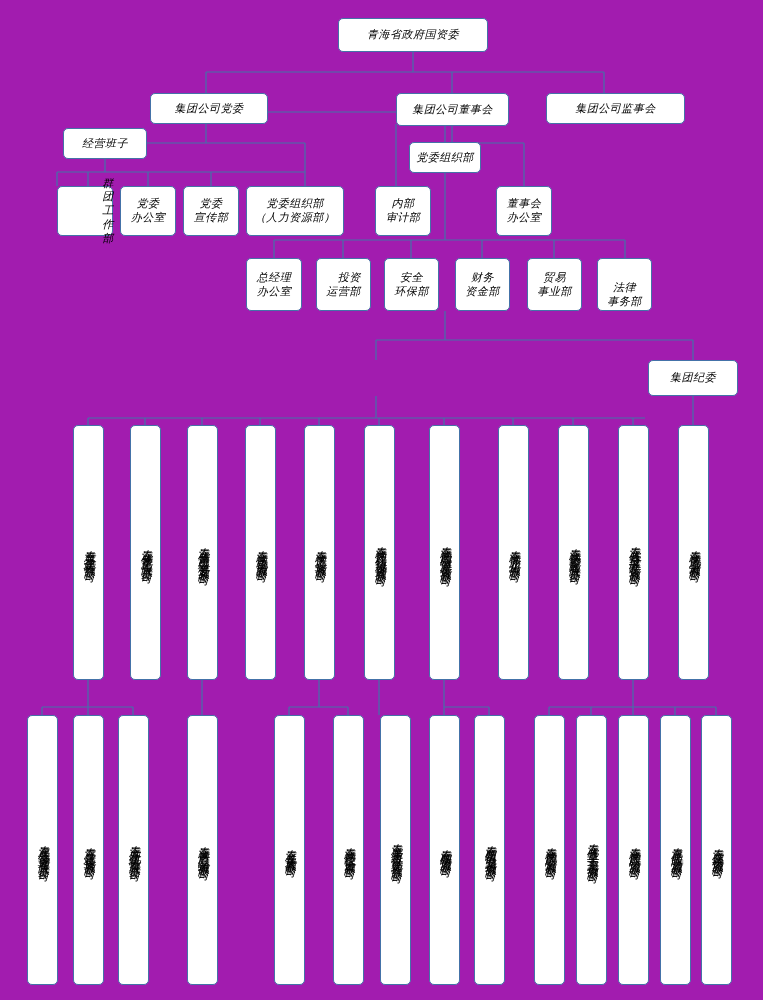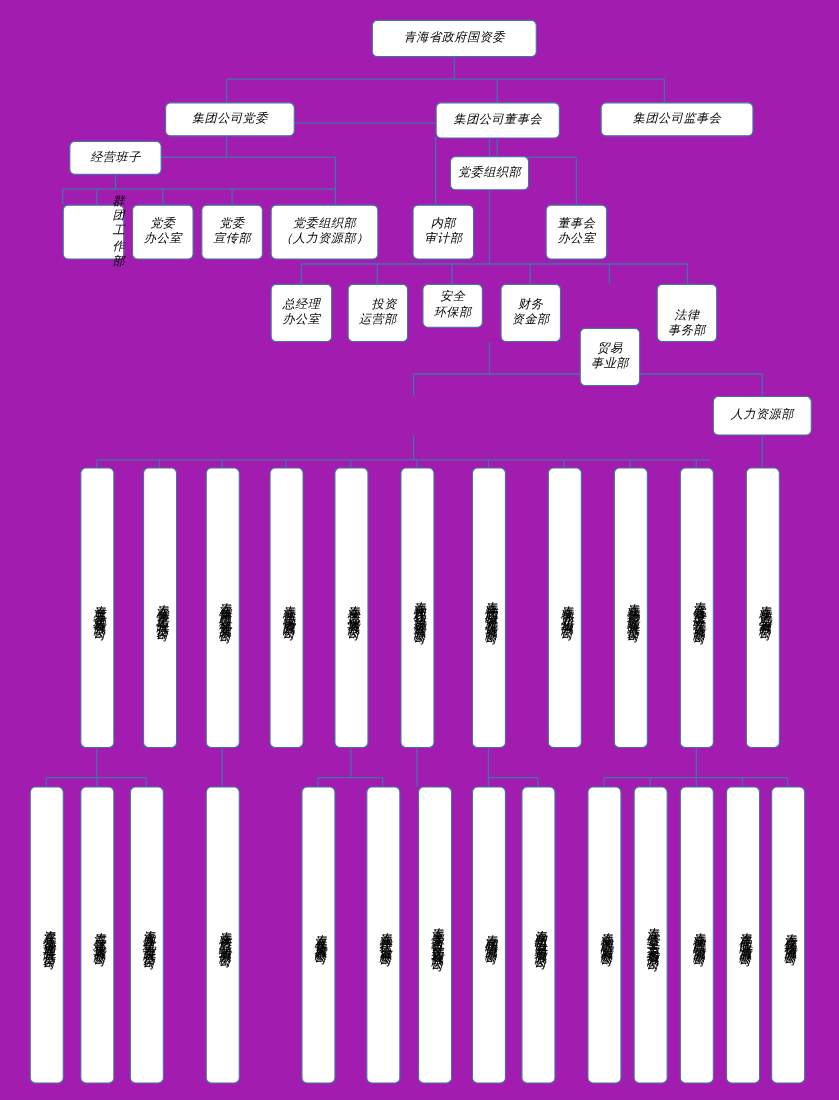--- a/index.html
+++ b/index.html
@@ -206,39 +206,39 @@
   </div>
 
   <div class="node h two" style="left:246px; top:258px; width:56px; height:53px; flex-direction:column;">
     <span style="white-space:pre-line;">总经理
 办公室</span>
   </div>
   <div class="node h two" style="left:316px; top:258px; width:55px; height:53px; flex-direction:column;">
     <span style="white-space:pre-line;text-align:right;">投资
 运营部</span>
   </div>
-  <div class="node h two" style="left:384px; top:258px; width:55px; height:40px; flex-direction:column;">
+  <div class="node h two" style="left:384px; top:258px; width:55px; height:53px; flex-direction:column;">
     <span style="white-space:pre-line;">安全
 环保部</span>
   </div>
   <div class="node h two" style="left:455px; top:258px; width:55px; height:53px; flex-direction:column;">
     <span style="white-space:pre-line;">财务
 资金部</span>
   </div>
-  <div class="node h two" style="left:527px; top:258px; width:55px; height:53px; flex-direction:column;margin-top:40px;">
+  <div class="node h two" style="left:527px; top:258px; width:55px; height:53px; flex-direction:column;">
     <span style="white-space:pre-line;">贸易
 事业部</span>
   </div>
   <div class="node h two" style="left:597px; top:258px; width:55px; height:53px; flex-direction:column;">
     <span style="white-space:pre-line;margin-top:21px;">法律
 事务部</span>
   </div>
 
   <div class="node h" style="left:648px; top:360px; width:90px; height:36px;">
-    <span>人力资源部</span>
+    <span>集团纪委</span>
   </div>
 
   <div class="node v" style="left:73px; top:425px; width:31px; height:255px;">
     <span>青海第三建筑工程有限公司</span>
   </div>
   <div class="node v" style="left:130px; top:425px; width:31px; height:255px;">
     <span>青海省物产化工有限责任公司</span>
   </div>
   <div class="node v" style="left:187px; top:425px; width:31px; height:255px;">
     <span>青海省物产民爆器材专卖有限公司</span>

